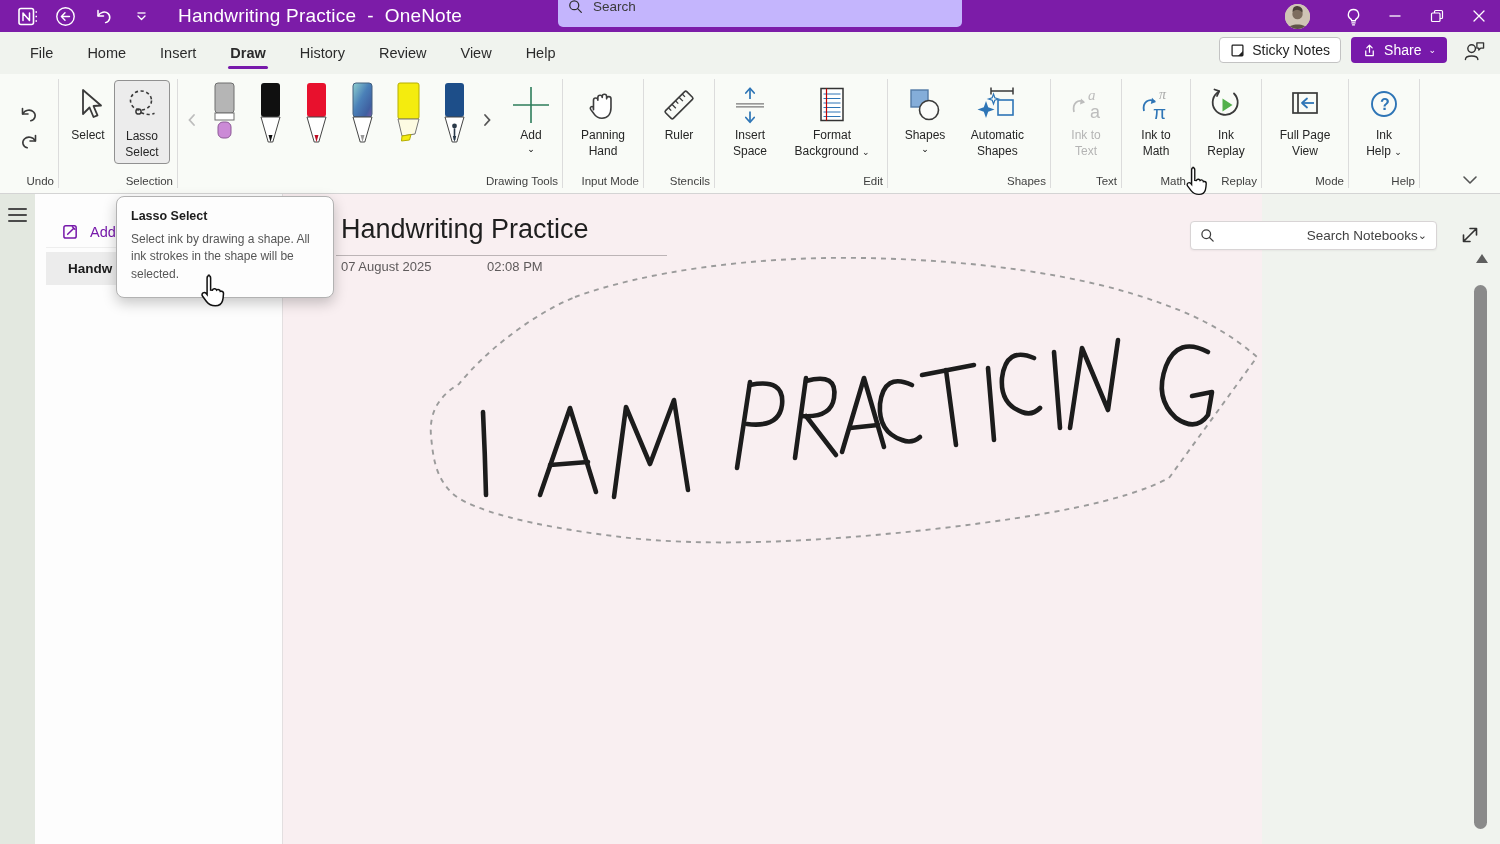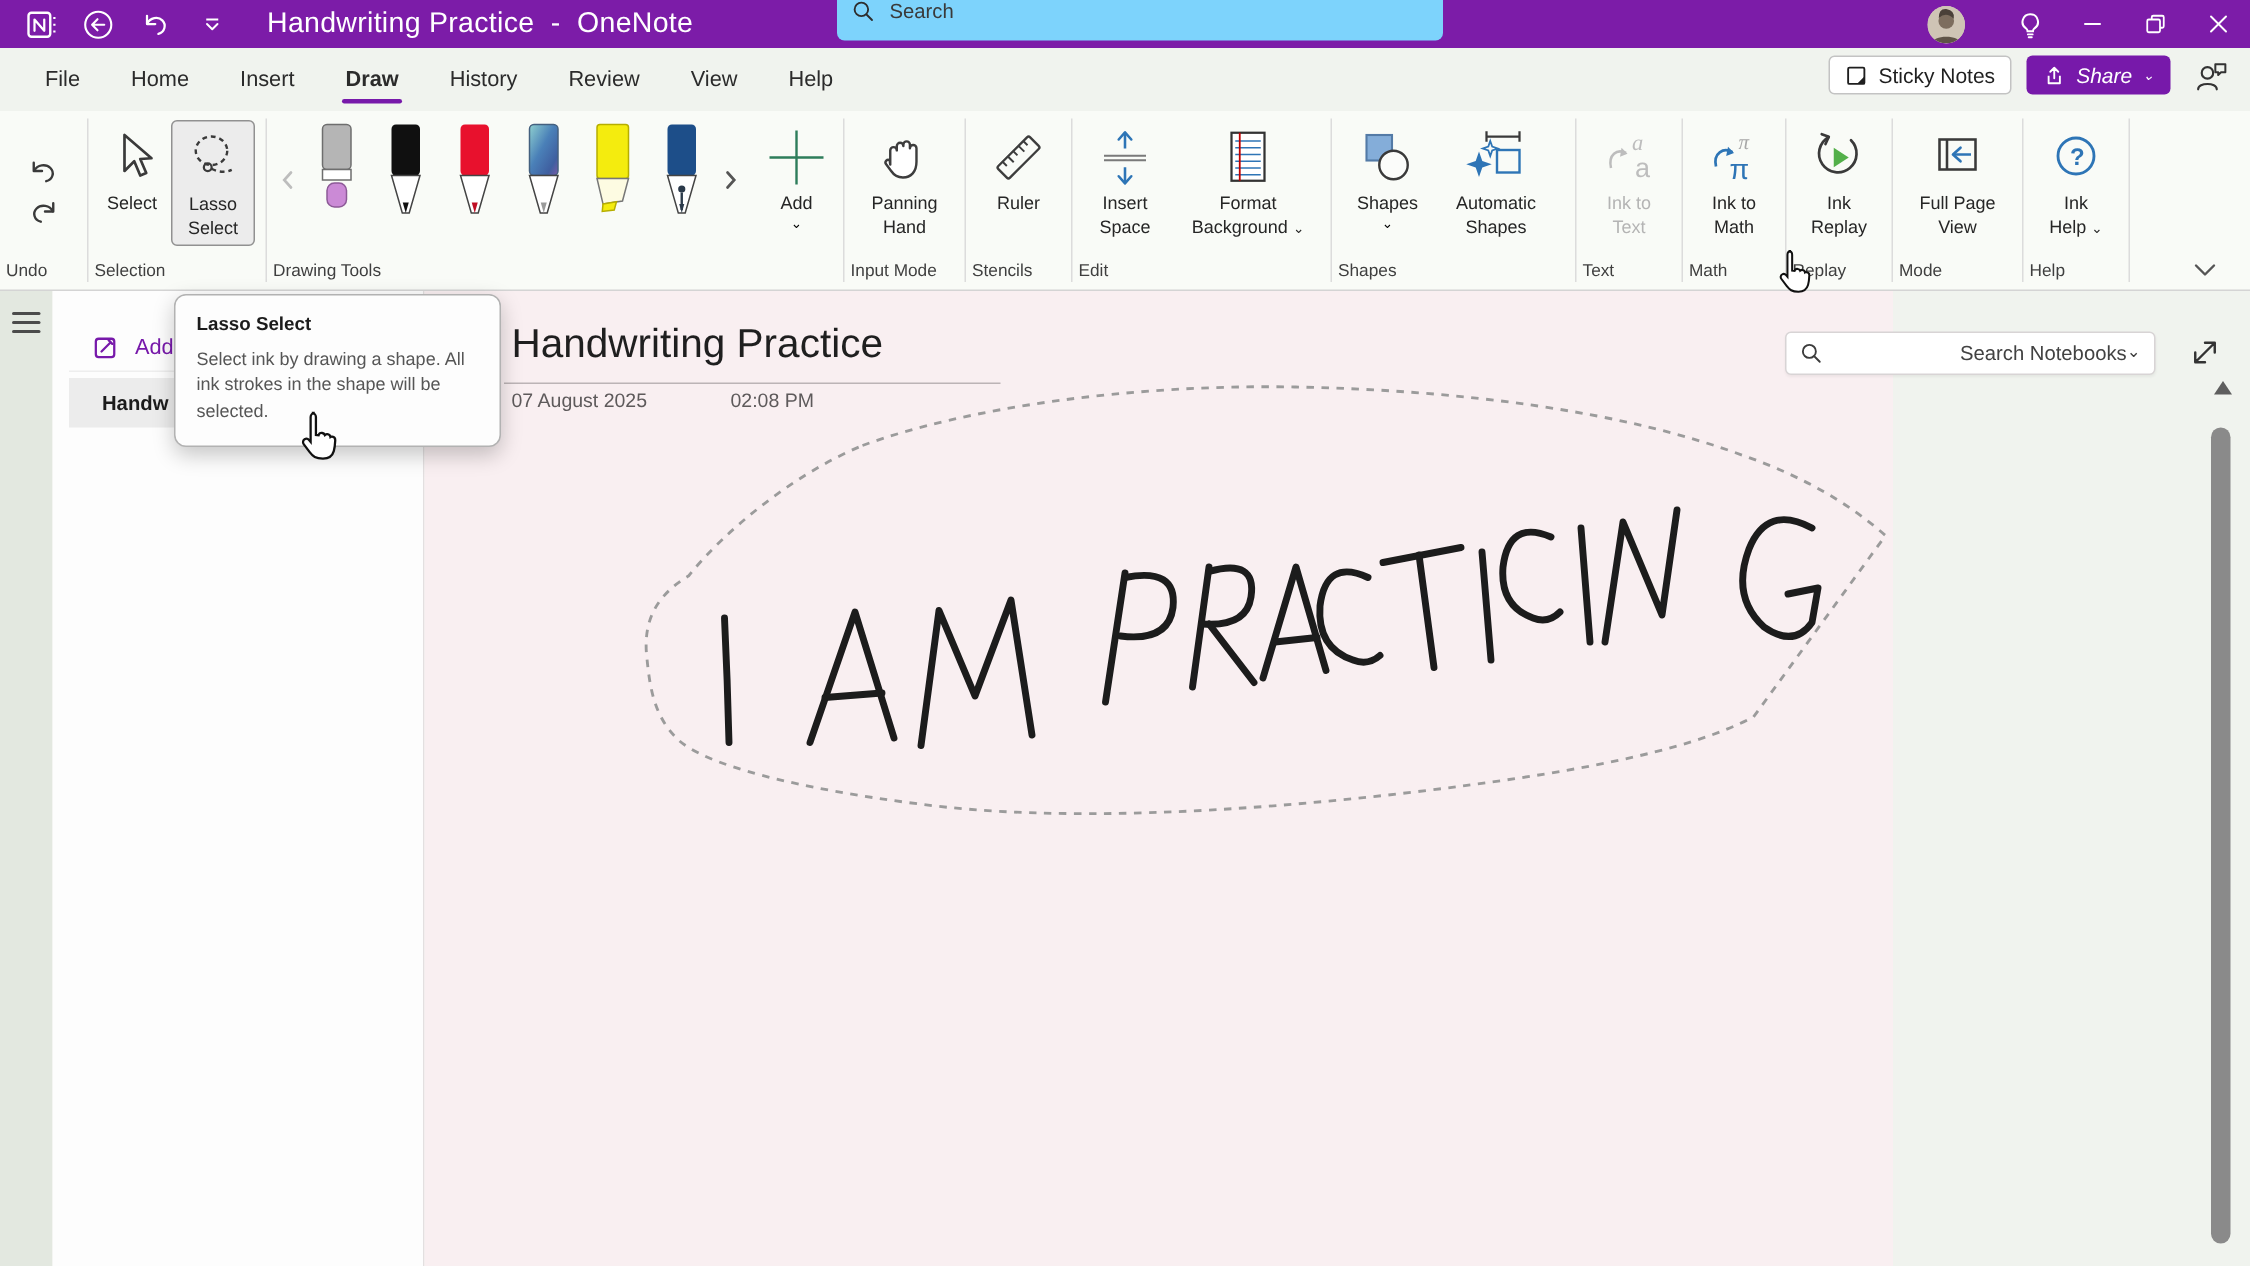--- a/index.html
+++ b/index.html
@@ -6,50 +6,50 @@
   html,body { width:1500px; height:844px; overflow:hidden;
     font-family:"Liberation Sans", sans-serif; background:#f0f3ee; }
 
   
   .titlebar { position:absolute; left:0; top:0; width:1500px; height:32px;
     background:#7c1ca8; display:flex; align-items:center; color:#fff; z-index:30; }
   .tb-icn { width:22px; height:22px; display:flex; align-items:center; justify-content:center; }
   .tb-left { display:flex; align-items:center; gap:16px; padding-left:16px; }
   .tb-title { font-size:19px; color:#fff; margin-left:10px; letter-spacing:.2px; white-space:pre; }
   .tb-search { position:absolute; left:558px; top:0; width:404px; height:27px;
-    background:#7dd3fc; border-radius:0 0 5px 5px; display:flex; align-items:flex-start; padding:0 10px; }
+    background:#c4b5fd; border-radius:0 0 5px 5px; display:flex; align-items:flex-end; padding:13px 10px; }
   .tb-search input { border:none; background:transparent; outline:none; font-size:13.5px;
     color:#2d2d2d; margin-left:10px; width:340px; font-family:"Liberation Sans",sans-serif; }
   .tb-search input::placeholder { color:#3a3a3a; opacity:1; }
   .tb-right { position:absolute; right:0; top:0; height:32px; display:flex; align-items:center; }
   .winbtn { width:42px; height:30px; display:flex; align-items:center; justify-content:center; }
   .avatar { width:25px; height:25px; border-radius:50%; overflow:hidden; margin-right:22px; background:#d9cfc2; }
 
   
   .tabrow { position:absolute; left:0; top:32px; width:1500px; height:42px; background:#f0f3ee;
     display:flex; align-items:center; z-index:20; }
   .tabs { display:flex; gap:30px; padding-left:28px; align-items:center; }
   .tab { font-size:14.5px; color:#2b2b2b; position:relative; padding:6px 2px; cursor:default; }
   .tab.active { font-weight:700; }
   .tab.active::after { content:""; position:absolute; left:0; right:0; bottom:-2px; height:3px;
     background:#7719aa; border-radius:2px; }
   .tabrow-right { position:absolute; right:14px; top:5px; display:flex; align-items:center; gap:10px;padding-left:32px; }
   .btn-sticky { display:flex; align-items:center; gap:7px; background:#fff; border:1px solid #c3c3c3;
     border-radius:4px; padding:4px 10px; font-size:14px; color:#1f1f1f; }
   .btn-share { display:flex; align-items:center; gap:7px; background:#7719aa; color:#fff;
-    border-radius:4px; padding:5px 11px; font-size:14px;font-style:italic; }
+    border-radius:4px; padding:5px 11px; font-size:14px; }
   .chev { font-size:9px; line-height:1; }
 
   
   .ribbon { position:absolute; left:0; top:74px; width:1500px; height:120px; background:#f9fbf7;
     border-bottom:1px solid #d4d4d4; display:flex; align-items:stretch; z-index:20; }
   .rsep { width:1px; background:#dcdcdc; margin:5px 0; }
   .rgroup { display:flex; flex-direction:column; }
   .rg-content { flex:1; display:flex; justify-content:center; align-items:flex-start; padding-top:6px; }
-  .rg-label { text-align:left; font-size:11.5px; color:#3f3f3f; padding:3px 4px 6px; white-space:nowrap; }
+  .rg-label { text-align:right; font-size:11.5px; color:#3f3f3f; padding:3px 4px 6px; white-space:nowrap; }
   .rbtn { display:flex; flex-direction:column; align-items:center; gap:1px; padding:3px 5px; border-radius:4px; }
   .ric { height:44px; display:flex; align-items:center; justify-content:center; }
   .lblwrap { font-size:12px; color:#262626; text-align:center; line-height:1.3; }
   .rbtn.disabled .lblwrap { color:#b4b4b4; }
   .sel-box { border:1px solid #919191; background:#ececec; }
   .smallbtn { width:30px; height:24px; display:flex; align-items:center; justify-content:center; }
   .pens { display:flex; align-items:flex-start; }
   .penscroll { width:16px; height:80px; display:flex; align-items:center; justify-content:center;
     font-size:12px; }
   .collapse-col { margin-left:auto; display:flex; align-items:flex-end; padding:0 22px 8px 0; }

